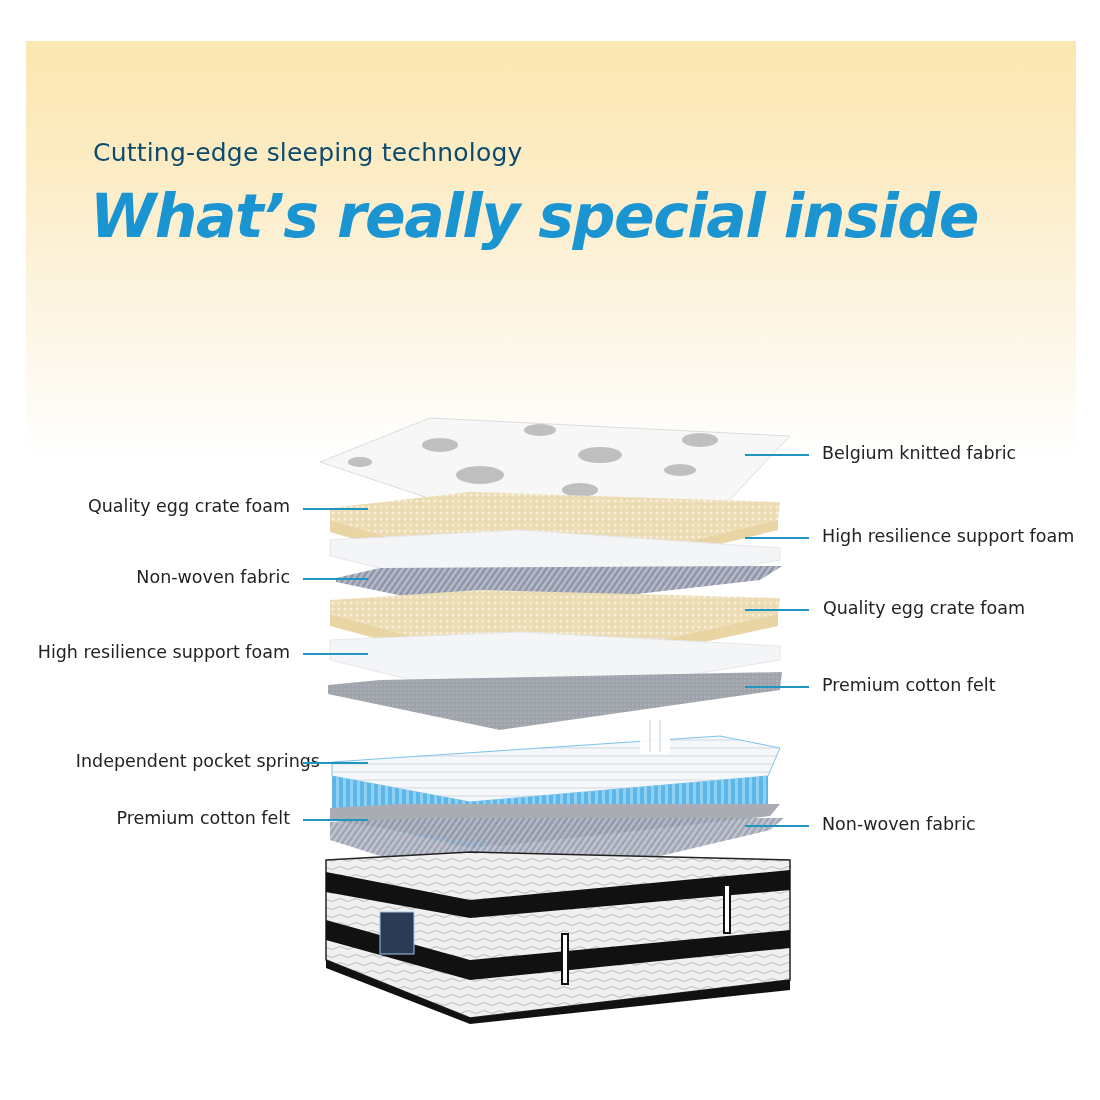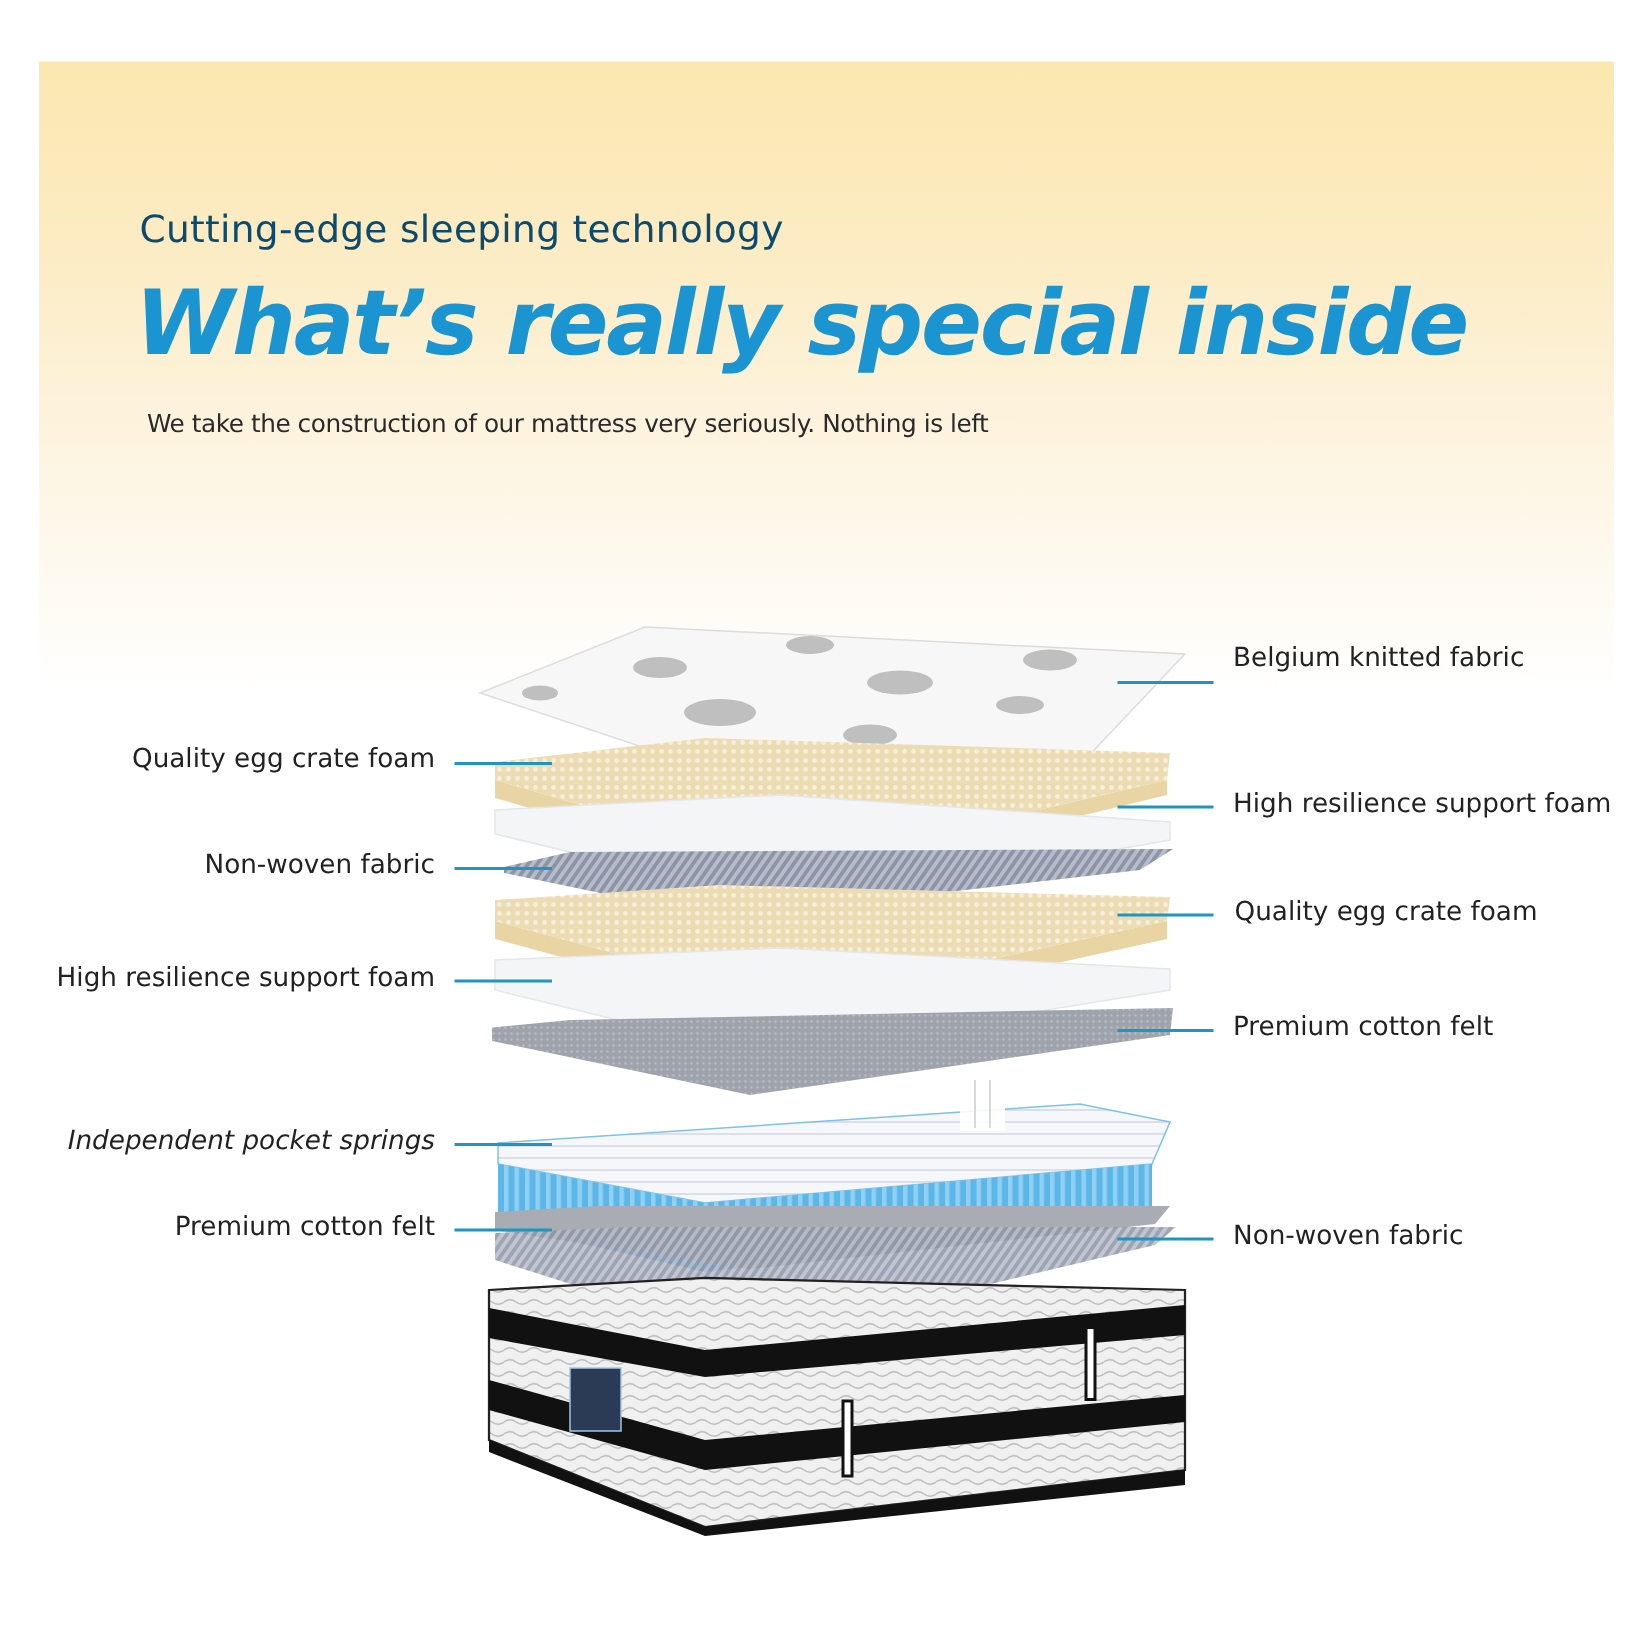--- a/index.html
+++ b/index.html
@@ -18,21 +18,20 @@
   svg.art { position:absolute; left:0; top:0; }
 </style>
 </head>
 <body>
 
 <div class="panel"></div>
 
 <div class="eyebrow">Cutting-edge sleeping technology</div>
 <div class="title">What’s really special inside</div>
 <div class="desc">
-  <span>We take the construction of our mattress very seriously. Nothing is left</span>
 </div>
 
 <svg class="art" width="1100" height="1100">
   <defs>
     <pattern id="eggcrate" width="6" height="6" patternUnits="userSpaceOnUse">
       <rect width="6" height="6" fill="#ecdcb4"></rect>
       <circle cx="3" cy="3" r="1.6" fill="#f8efd8"></circle>
     </pattern>
     <pattern id="nonwoven" width="5" height="5" patternUnits="userSpaceOnUse" patternTransform="rotate(35)">
       <rect width="5" height="5" fill="#8e94a6"></rect>
@@ -125,28 +124,28 @@
 
 <div class="label left" style="right:810px; top:496px;">Quality egg crate foam</div>
 <div class="leader" style="left:303px; top:508px; width:65px;"></div>
 
 <div class="label left" style="right:810px; top:567px;">Non-woven fabric</div>
 <div class="leader" style="left:303px; top:578px; width:65px;"></div>
 
 <div class="label left" style="right:810px; top:642px;">High resilience support foam</div>
 <div class="leader" style="left:303px; top:653px; width:65px;"></div>
 
-<div class="label left" style="right:810px; top:751px;font-style:italic;">Independent pocket springs</div>
+<div class="label left" style="right:780px; top:751px;">Independent pocket springs</div>
 <div class="leader" style="left:303px; top:762px; width:65px;"></div>
 
 <div class="label left" style="right:810px; top:808px;">Premium cotton felt</div>
 <div class="leader" style="left:303px; top:819px; width:65px;"></div>
 
 <div class="leader" style="left:745px; top:454px; width:64px;"></div>
-<div class="label" style="left:822px; top:429px;">Belgium knitted fabric</div>
+<div class="label" style="left:822px; top:443px;">Belgium knitted fabric</div>
 
 <div class="leader" style="left:745px; top:537px; width:64px;"></div>
 <div class="label" style="left:822px; top:526px;">High resilience support foam</div>
 
 <div class="leader" style="left:745px; top:609px; width:64px;"></div>
 <div class="label" style="left:823px; top:598px;">Quality egg crate foam</div>
 
 <div class="leader" style="left:745px; top:686px; width:64px;"></div>
 <div class="label" style="left:822px; top:675px;">Premium cotton felt</div>
 

